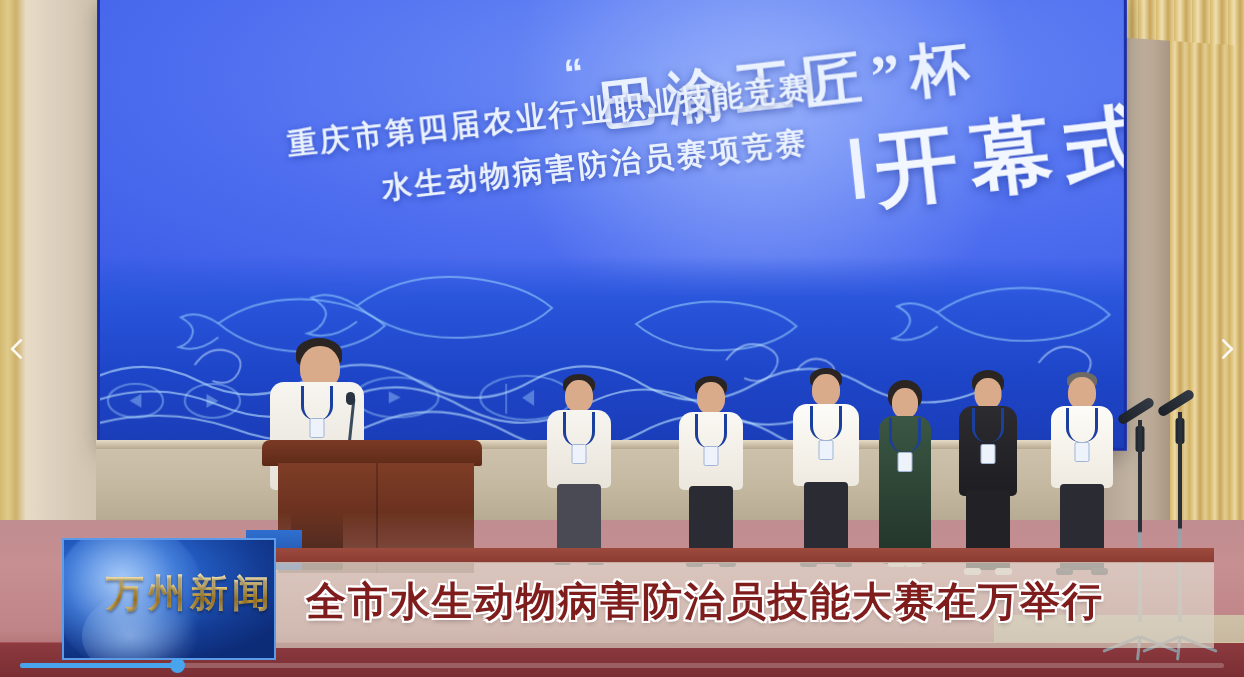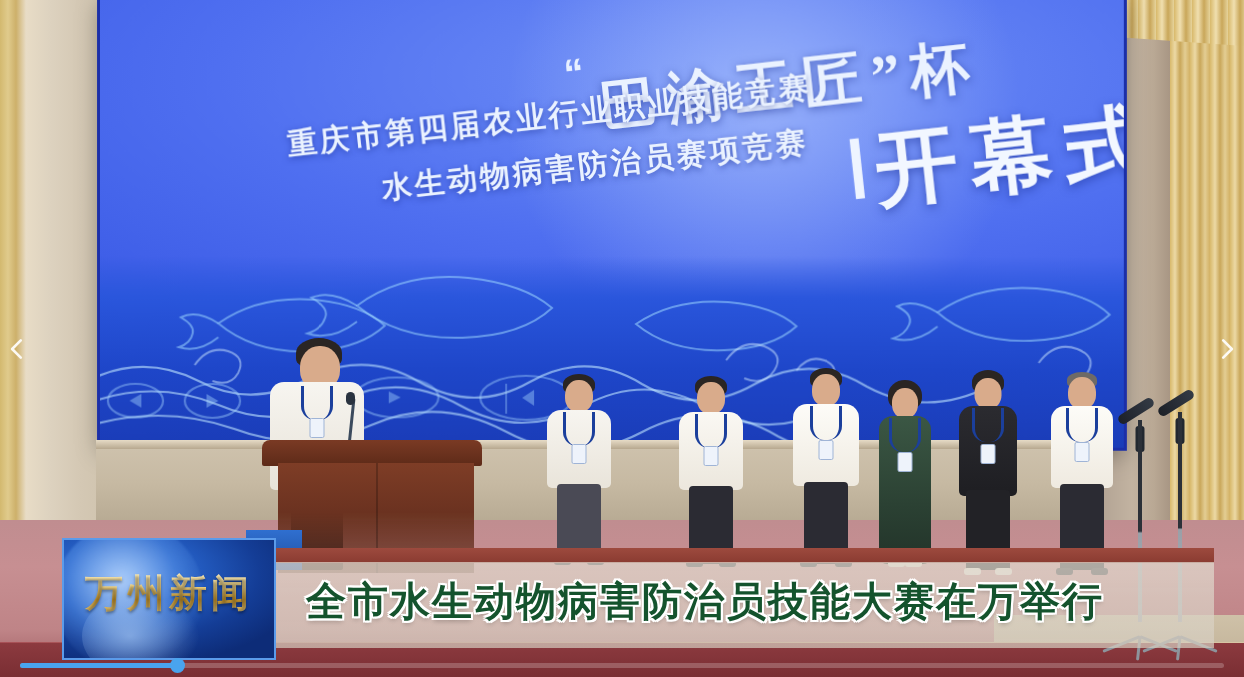--- a/index.html
+++ b/index.html
@@ -292,21 +292,21 @@
     position: absolute;
     left: 272px; top: 548px;
     width: 942px; height: 15px;
     background: linear-gradient(180deg, #9d4a3e, #8a3b31);
   }
   .headline {
     position: absolute;
     left: 306px; top: 574px;
     font-size: 40px;
     font-weight: bold;
-    color: #14532d;
+    color: #7f1d1d;
     letter-spacing: 2px;
     white-space: nowrap;
     text-shadow:
       -2px -2px 0 #fff,  2px -2px 0 #fff,
       -2px  2px 0 #fff,  2px  2px 0 #fff,
        0   -2px 0 #fff,  0    2px 0 #fff,
       -2px  0   0 #fff,  2px  0   0 #fff,
        0 3px 5px rgba(0,0,0,.28);
   }
 
@@ -328,21 +328,21 @@
     filter: blur(1px);
   }
   .logo-swirl2 {
     position: absolute; left: 18px; top: 52px;
     width: 120px; height: 88px;
     background: radial-gradient(ellipse at 40% 50%, rgba(190,220,255,.55), rgba(60,120,220,0) 68%);
     border-radius: 50%;
   }
   .logo-cn {
     position: absolute; left: 0; right: 0; top: 28px;
-    text-align: center;
+    text-align: right;
     font-family: "Liberation Serif", serif;
     font-size: 38px; font-weight: bold;
     letter-spacing: 4px;
     background: linear-gradient(180deg, #fff6d0 0%, #f2d483 38%, #cf9b2d 62%, #f7e4a6 100%);
     -webkit-background-clip: text; background-clip: text;
     color: transparent;
     text-shadow: 0 2px 3px rgba(0,0,0,.35);
   }
   .logo-en {
     position: absolute; left: 0; right: 0; top: 80px;

